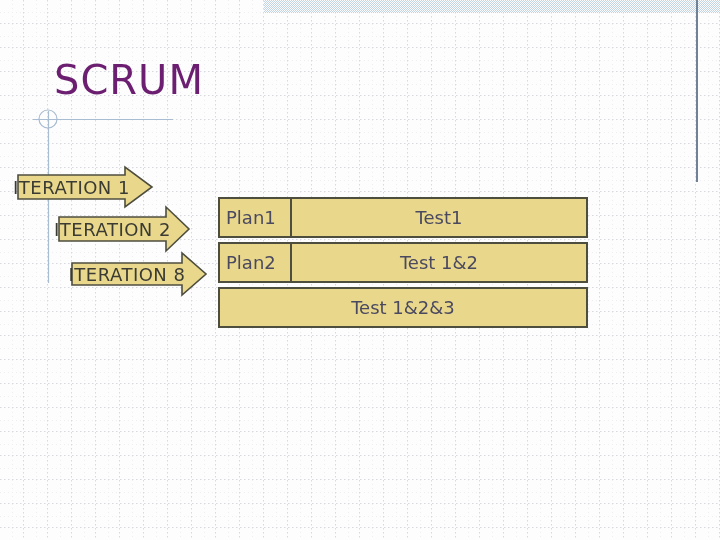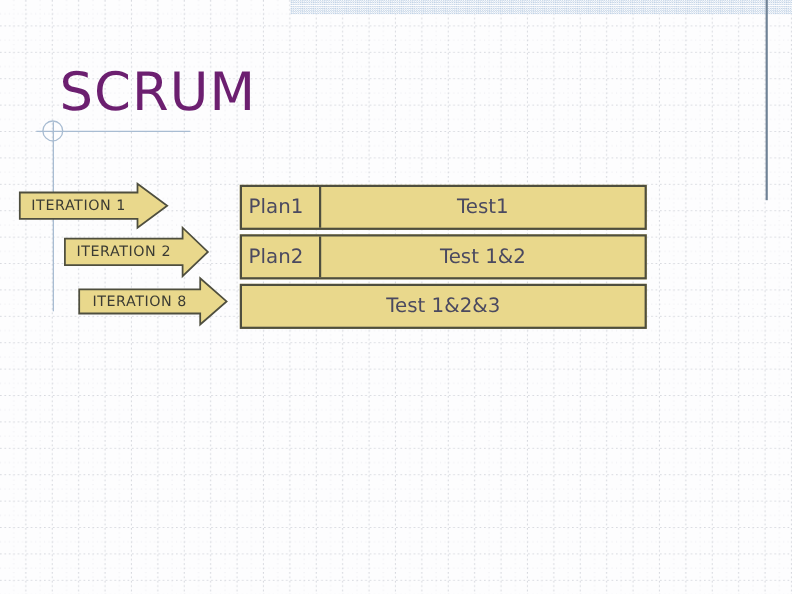--- a/index.html
+++ b/index.html
@@ -15,44 +15,44 @@
   
   .band {
     position: absolute; left: 264px; top: 0; width: 456px; height: 13px;
     background: conic-gradient(#C2D3E6 0 25%, #FDFDFE 0 50%, #C2D3E6 0 75%, #FDFDFE 0);
     background-size: 2px 2px;
   }
 
   
   .title {
     position: absolute; left: 54px; top: 60px;
-    font-size: 48px; line-height: 1; letter-spacing: 1px;
+    font-size: 40px; line-height: 1; letter-spacing: 1px;
     color: #6C1F70; white-space: nowrap;
   }
 
   
   .arrow { position: absolute; }
   .arrow svg { position: absolute; left: 0; top: 0; overflow: visible; display: block; }
   .arrow .lbl {
     position: absolute; display: flex; align-items: center; justify-content: center;
-    font-size: 13px; letter-spacing: 0.5px; color: #3B3B33; white-space: nowrap;
+    font-size: 18px; letter-spacing: 0.5px; color: #3B3B33; white-space: nowrap;
   }
   #arrow1 { left: 18px; top: 167px; width: 152px; height: 41px; }
   #arrow1 .lbl { left: 0; top: 8px;  width: 107px; height: 24px; }
   #arrow2 { left: 59px; top: 207px; width: 130px; height: 44px; }
   #arrow2 .lbl { left: 0; top: 10px; width: 107px; height: 24px; }
   #arrow3 { left: 72px; top: 253px; width: 134px; height: 42px; }
   #arrow3 .lbl { left: 0; top: 10px; width: 110px; height: 22px; }
 
   
   .row {
     position: absolute; left: 218px; width: 370px; height: 41px;
     display: flex; box-sizing: border-box;
     background: #E9D88C; border: 2px solid #4E4E3E;
-    color: #4A4960; font-size: 18px;
+    color: #4A4960; font-size: 18px; margin-top: 29px;
   }
   #row1 { top: 168px; } #row2 { top: 213px; text-align: right; } #row3 { top: 258px; }
   .cell { display: flex; align-items: center; box-sizing: border-box; }
   .cell.plan    { width: 72px;  padding-left: 6px; border-right: 2px solid #4E4E3E; }
   .cell.develop { width: 111px; padding-left: 6px; border-right: 2px solid #4E4E3E; }
   .cell.test    { flex: 1; justify-content: center; }
 </style>
 </head>
 <body>
 

